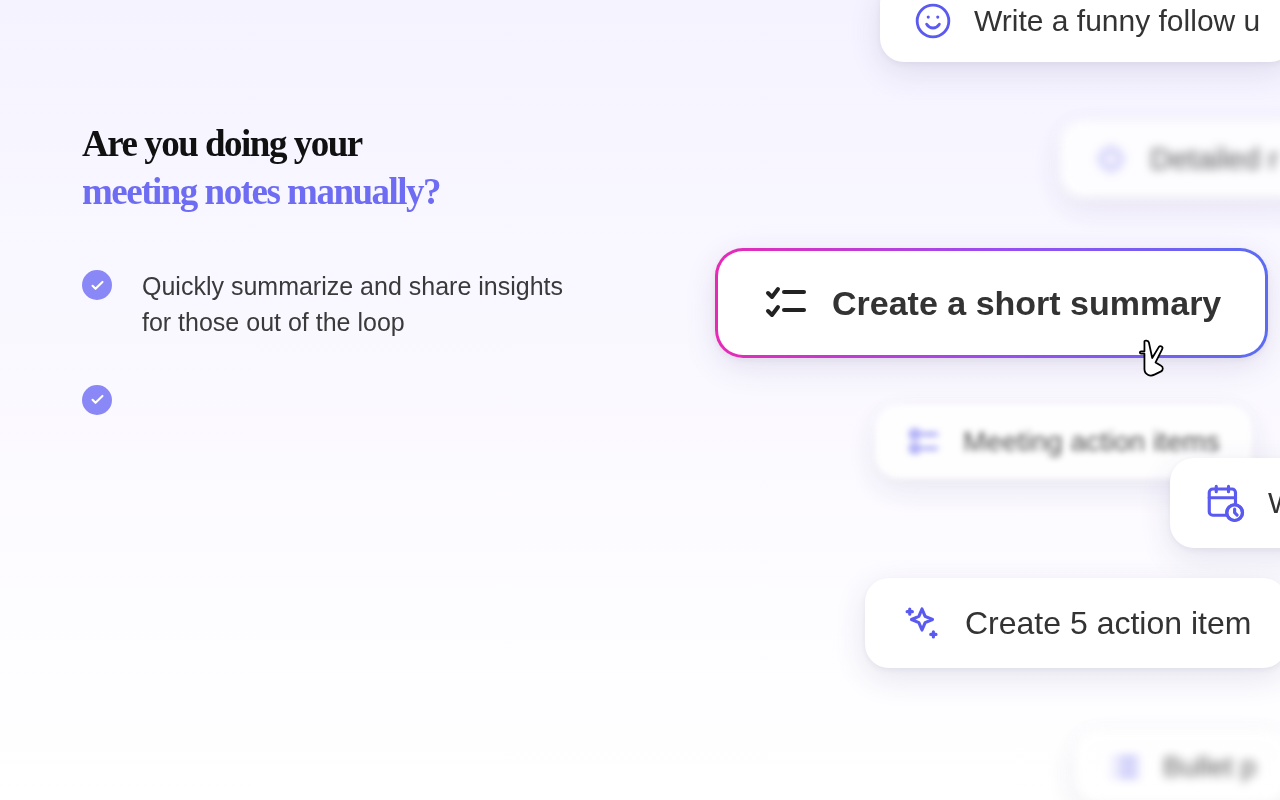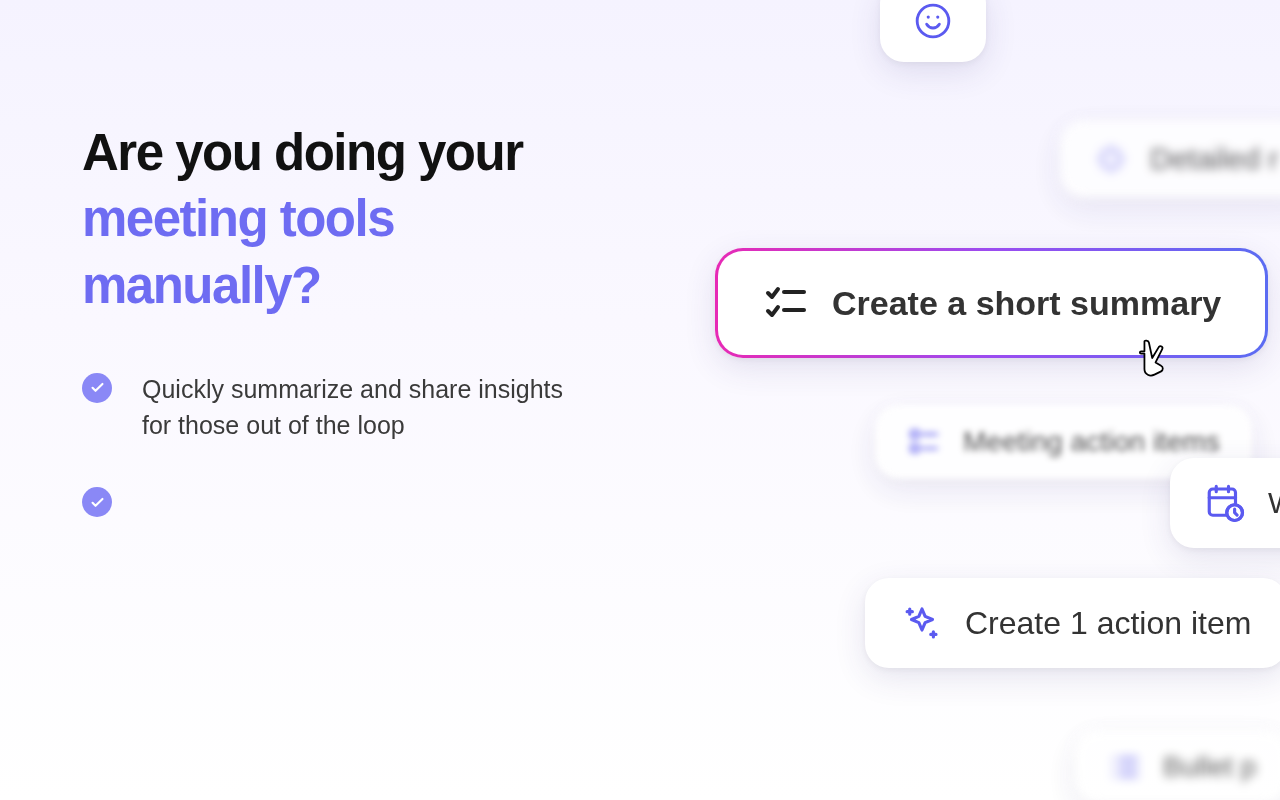--- a/index.html
+++ b/index.html
@@ -13,25 +13,26 @@
 }
 
 .left-col {
   position: absolute;
   left: 82px;
   top: 120px;
   width: 540px;
 }
 
 .heading {
-  font-size: 51px;
+  font-size: 37px;
   font-weight: 700;
   line-height: 1.3;
   letter-spacing: -1.5px;
   color: #111;
+  font-family: Liberation Serif, serif;
 }
 .heading .accent { color: #6e6cf2; }
 
 .bullets {
   margin-top: 52px;
   display: flex;
   flex-direction: column;
   gap: 42px;
 }
 .bullet {
@@ -113,21 +114,21 @@
 .c7 { left: 395px; top: 750px; padding: 20px 32px; font-size: 28px; font-weight: 500;}
 
 svg { display: block; }
 </style>
 </head>
 <body>
 
 <div class="left-col">
   <h1 class="heading">
     <span>Are you doing your</span><br>
-    <span class="accent">meeting tools manually?</span>
+    <span class="accent">meeting notes manually?</span>
   </h1>
 
   <div class="bullets">
     <div class="bullet">
       <span class="bullet-check">
         <svg viewBox="0 0 24 24" fill="none">
             <path d="M5 12.5l4.2 4.2L19 7" stroke="#fff" stroke-width="3" stroke-linecap="round" stroke-linejoin="round"></path>
           </svg>
       </span>
       <div class="bullet-text">Quickly summarize and share insights for those out of the loop</div>
@@ -146,20 +147,21 @@
 
   <div class="chip c1">
     <span class="chip-icon">
       <svg width="38" height="38" viewBox="0 0 24 24" fill="none" stroke="#5b5af0" stroke-width="1.8">
         <circle cx="12" cy="12" r="10"></circle>
         <path d="M8 14c1 1.6 2.4 2.4 4 2.4s3-.8 4-2.4" stroke-linecap="round"></path>
         <circle cx="9" cy="9.5" r="1" fill="#5b5af0" stroke="none"></circle>
         <circle cx="15" cy="9.5" r="1" fill="#5b5af0" stroke="none"></circle>
       </svg>
     </span>
+    <span>Write a funny follow u</span>
   </div>
 
   <div class="chip c2 blur2">
     <span class="chip-icon">
       <svg width="34" height="34" viewBox="0 0 24 24" fill="none" stroke="#6e6cf2" stroke-width="1.8" stroke-linecap="round">
         <path d="M12 3v4M12 17v4M3 12h4M17 12h4M6 6l2.5 2.5M15.5 15.5L18 18M6 18l2.5-2.5M15.5 8.5L18 6"></path>
       </svg>
     </span>
     <span>Detailed r</span>
   </div>
@@ -203,21 +205,21 @@
   </div>
 
   <div class="chip c6">
     <span class="chip-icon">
       <svg width="42" height="42" viewBox="0 0 24 24" fill="none" stroke="#5b5af0" stroke-width="1.8" stroke-linecap="round" stroke-linejoin="round">
         <path d="M12 4l1.8 4.2L18 10l-4.2 1.8L12 16l-1.8-4.2L6 10l4.2-1.8z"></path>
         <path d="M5 4v3M3.5 5.5h3"></path>
         <path d="M18.5 17v3M17 18.5h3"></path>
       </svg>
     </span>
-    <span>Create 1 action item</span>
+    <span>Create 5 action item</span>
   </div>
 
   <div class="chip c7 blur2">
     <span class="chip-icon">
       <svg width="34" height="34" viewBox="0 0 24 24" fill="none" stroke="#6e6cf2" stroke-width="2" stroke-linecap="round">
         <circle cx="4.5" cy="6" r="1" fill="#6e6cf2" stroke="none"></circle>
           <path d="M9 6h12"></path>
         <circle cx="4.5" cy="12" r="1" fill="#6e6cf2" stroke="none"></circle>
           <path d="M9 12h12"></path>
         <circle cx="4.5" cy="18" r="1" fill="#6e6cf2" stroke="none"></circle>

